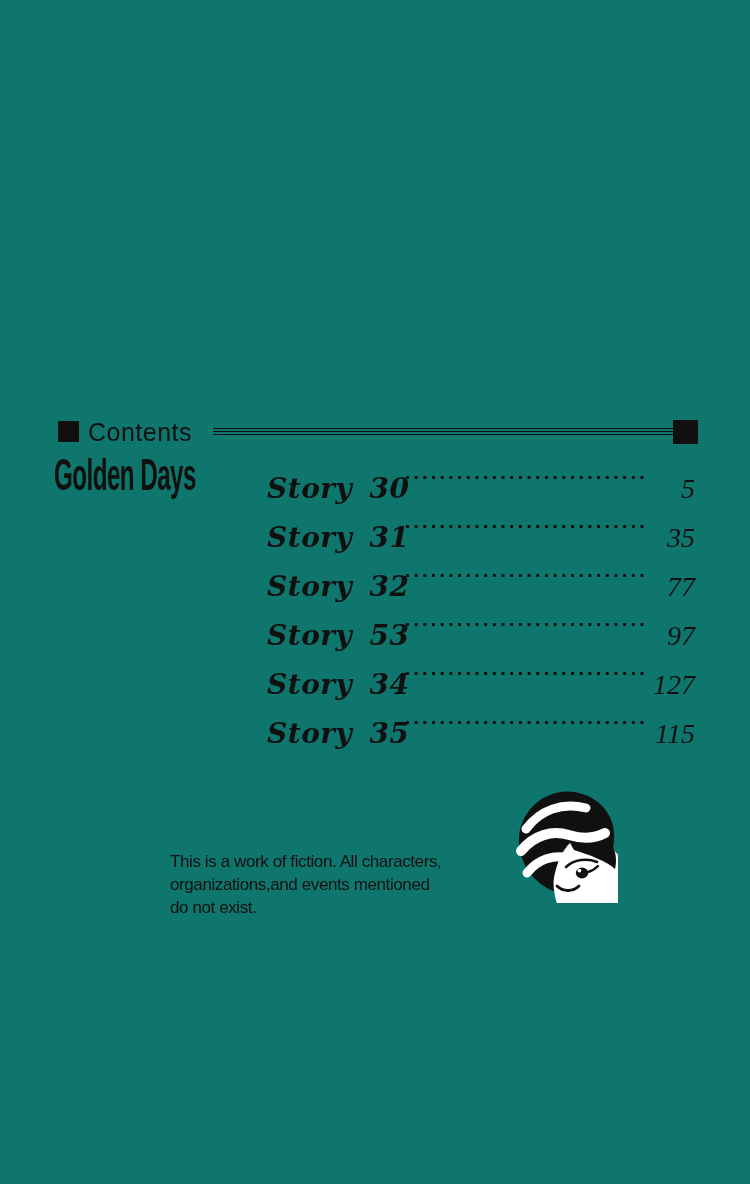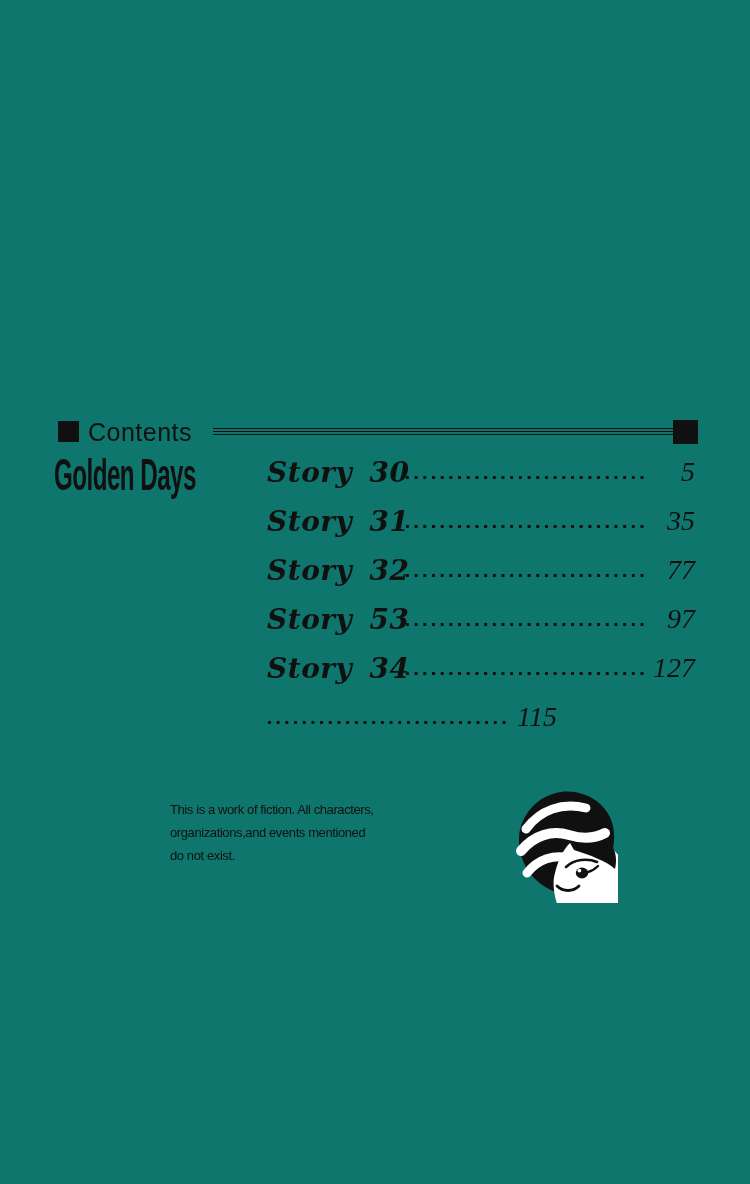--- a/index.html
+++ b/index.html
@@ -28,40 +28,40 @@
   
   .series-title {
     position:absolute; left:54px; top:451px; margin:0;
     font-size:44px; font-weight:700; line-height:48px; white-space:nowrap;
     letter-spacing:-1px;
     transform:scaleX(0.55); transform-origin:left top;
   }
 
   
   .toc { position:absolute; left:267px; top:456px; width:428px; margin:0; padding:0; list-style:none; }
-  .toc li { height:49px; display:flex; align-items:flex-start; }
+  .toc li { height:49px; display:flex; align-items:flex-end; }
   .toc .lbl {
     width:138px; flex:none; white-space:nowrap;
     font-family:"DejaVu Serif", serif; font-style:italic; font-weight:600;
     font-size:28px; letter-spacing:0.5px; word-spacing:7px;
   }
   .toc .dots {
     width:242px; height:5px; flex:none; align-self:center; margin-bottom:6px;
     background-image:radial-gradient(circle at 2.5px 2.5px, #101010 1.45px, transparent 1.9px);
     background-size:8.7px 5px; background-repeat:repeat-x;
   }
   .toc .num {
     width:48px; flex:none; text-align:right;
     font-family:"Liberation Serif", serif; font-style:italic; font-size:28px;
   }
 
   
   .disclaimer {
-    position:absolute; left:170px; top:798px;
-    font-size:13px; line-height:23px; letter-spacing:-0.4px; white-space:nowrap;
+    position:absolute; left:170px; top:850px;
+    font-size:17px; line-height:23px; letter-spacing:-0.4px; white-space:nowrap;
   }
 
   
   .logo { position:absolute; left:514px; top:789px; width:104px; height:114px; }
   .logo svg { display:block; width:104px; height:114px; }
 </style>
 </head>
 <body>
 
 <div class="page">
@@ -93,20 +93,21 @@
       <span class="lbl">Story 53</span>
       <span class="dots"></span>
       <span class="num">97</span>
     </li>
     <li>
       <span class="lbl">Story 34</span>
       <span class="dots"></span>
       <span class="num">127</span>
     </li>
     <li>
+      <span class="lbl">Story 35</span>
       <span class="dots"></span>
       <span class="num">115</span>
     </li>
   </ul>
 
   <div class="disclaimer">
     <div>This is a work of fiction. All characters,</div>
     <div>organizations,and events mentioned</div>
     <div>do not exist.</div>
   </div>

